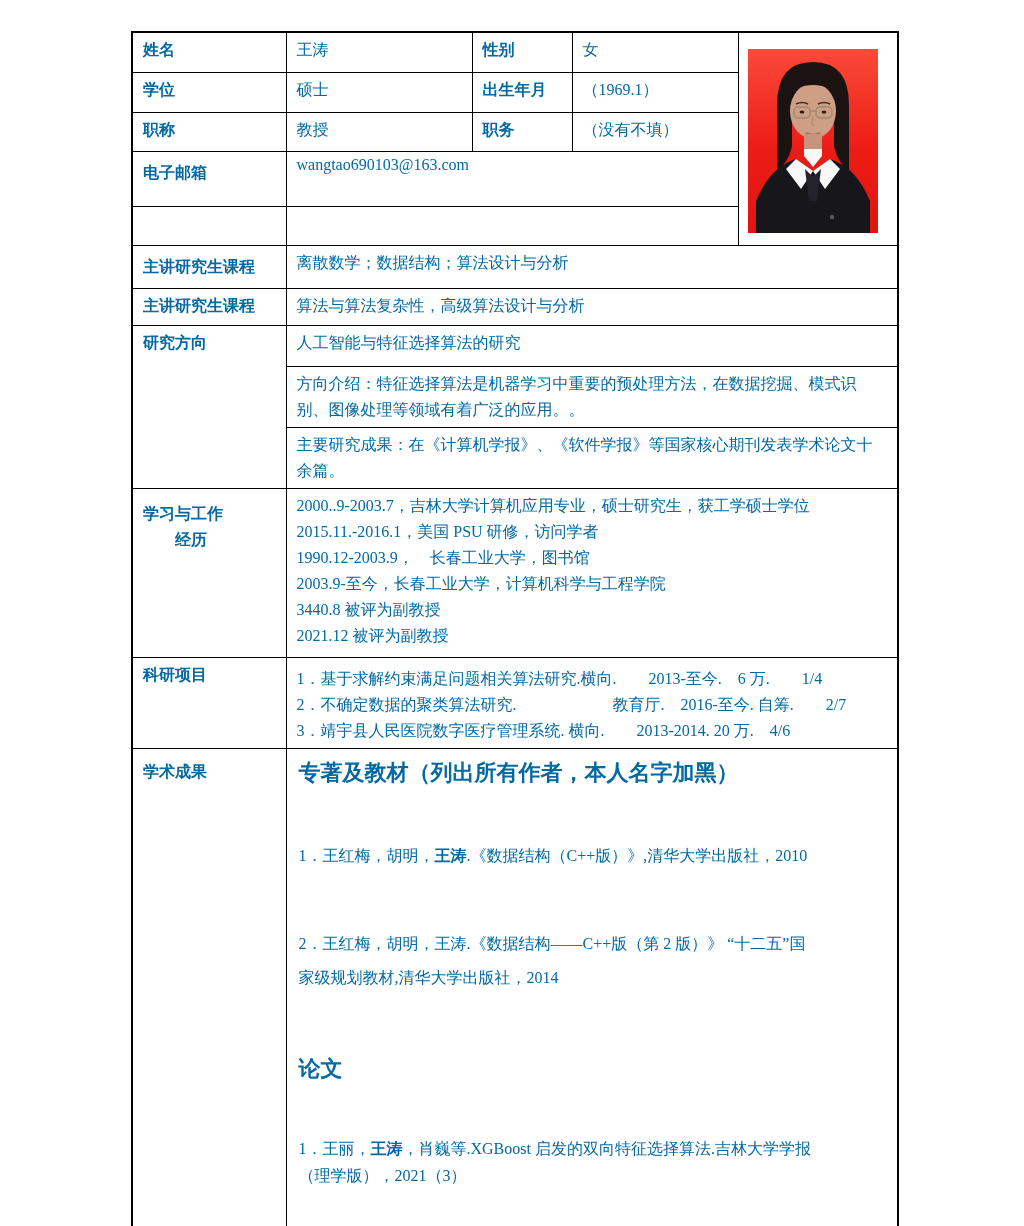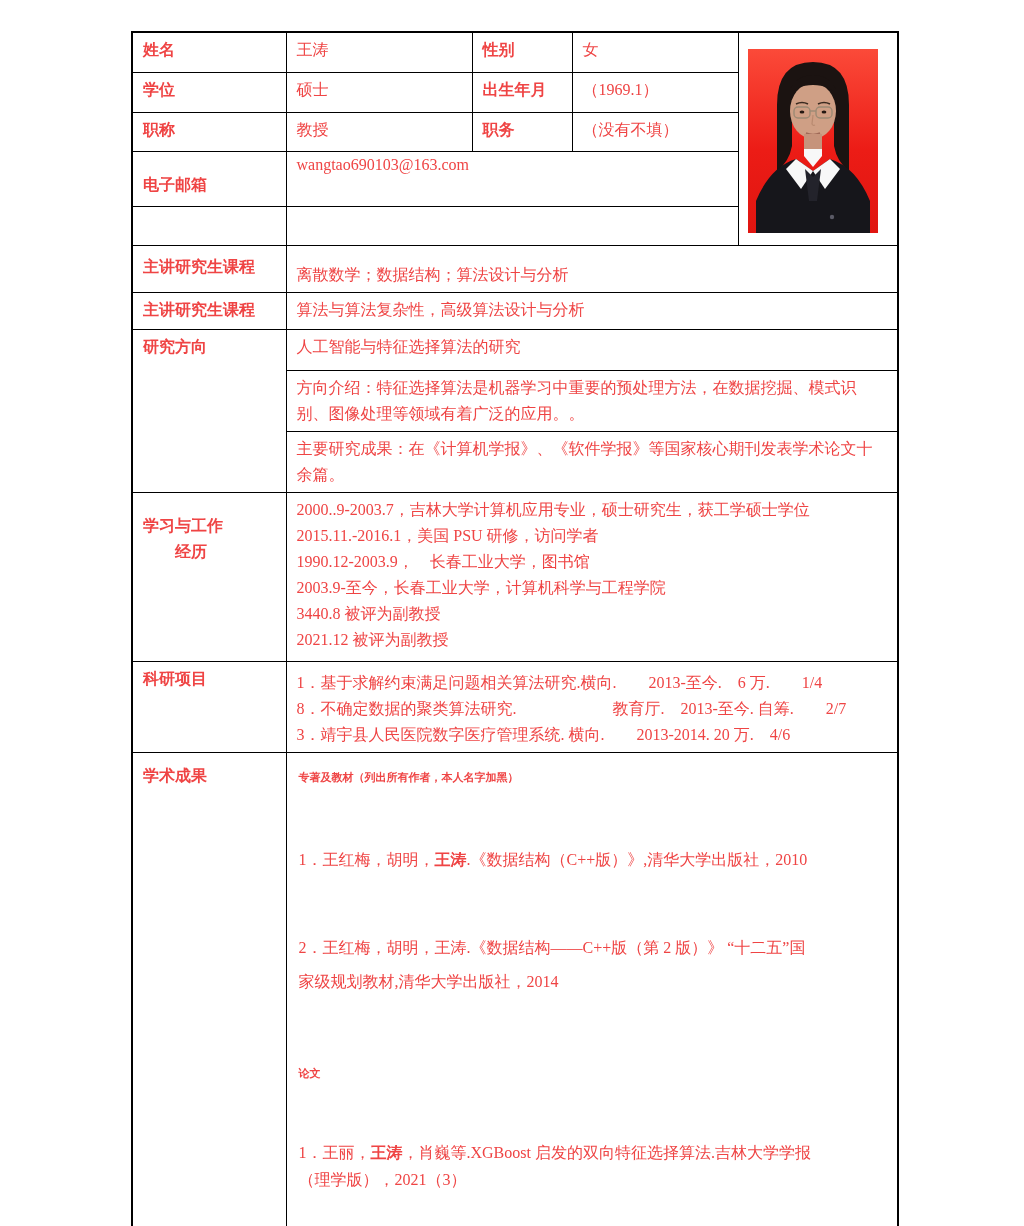--- a/index.html
+++ b/index.html
@@ -1,18 +1,18 @@
 <!DOCTYPE html>
 <html><head>
 <meta charset="utf-8">
 <style>
   html,body{margin:0;padding:0;background:#ffffff;}
   .sheet{
     position:relative;width:1024px;height:1226px;background:#ffffff;
-    font-family:"Liberation Serif","DejaVu Serif",serif;color:#ef4444;
+    font-family:"Liberation Serif","DejaVu Serif",serif;color:#0369a1;
     overflow:hidden;
   }
   table.cv{
     position:absolute;left:131px;top:31px;width:766px;
     border-collapse:collapse;table-layout:fixed;
     border:2px solid #000;
   }
   table.cv td{
     border:1.5px solid #000;
     padding:4px 10px;
@@ -26,21 +26,21 @@
     font-weight:bold;
     font-size:16.5px;
   }
   td.mid{vertical-align:middle;}
   .lbl2{padding-left:32px;}
   .papers,.books{white-space:pre-wrap;}
   .books .item{line-height:34px;margin-bottom:2px;}
   .papers .item{line-height:27px;}
   .sec-head{
     font-family:"Liberation Sans","DejaVu Sans",sans-serif;
-    font-weight:bold;font-size:11px;line-height:28px;
+    font-weight:bold;font-size:22px;line-height:28px;
   }
   .sec-head.papers-head{margin-top:6px;}
   .photo-wrap{padding:16px 0 0 9px;}
   .photo{width:130px;height:184px;display:block;}
 </style>
 </head>
 <body>
 
 <div class="sheet">
   <table class="cv">
@@ -108,68 +108,68 @@
       <td class="lbl mid">出生年月</td>
       <td class="mid">（1969.1）</td>
     </tr>
     <tr style="height:39px">
       <td class="lbl mid">职称</td>
       <td class="mid">教授</td>
       <td class="lbl mid">职务</td>
       <td class="mid">（没有不填）</td>
     </tr>
     <tr style="height:55px">
-      <td class="lbl" style="padding-top:20px">电子邮箱</td>
+      <td class="lbl" style="padding-top:8px">电子邮箱</td>
       <td colspan="3" style="padding-top:0">wangtao690103@163.com</td>
     </tr>
     <tr style="height:39px">
       <td class="lbl"></td>
       <td colspan="3"></td>
     </tr>
 
     <tr style="height:43px">
       <td class="lbl" style="padding-top:8px">主讲研究生课程</td>
-      <td colspan="4" style="padding-top:16px">离散数学；数据结构；算法设计与分析</td>
+      <td colspan="4" style="padding-top:4px">离散数学；数据结构；算法设计与分析</td>
     </tr>
     <tr style="height:37px">
       <td class="lbl">主讲研究生课程</td>
       <td colspan="4">算法与算法复杂性，高级算法设计与分析</td>
     </tr>
 
     <tr style="height:41px">
       <td class="lbl" rowspan="3">研究方向</td>
       <td colspan="4">人工智能与特征选择算法的研究</td>
     </tr>
     <tr style="height:58px">
       <td colspan="4">方向介绍：特征选择算法是机器学习中重要的预处理方法，在数据挖掘、模式识别、图像处理等领域有着广泛的应用。。</td>
     </tr>
     <tr style="height:50px">
       <td colspan="4">主要研究成果：在《计算机学报》、《软件学报》等国家核心期刊发表学术论文十余篇。</td>
     </tr>
 
     <tr style="height:169px">
-      <td class="lbl" style="padding-top:20px">
+      <td class="lbl" style="padding-top:12px">
         <div>学习与工作</div>
         <div class="lbl2">经历</div>
       </td>
       <td colspan="4" style="padding-top:4px">
         <div>2000..9-2003.7，吉林大学计算机应用专业，硕士研究生，获工学硕士学位</div>
         <div>2015.11.-2016.1，美国 PSU 研修，访问学者</div>
         <div>1990.12-2003.9，　长春工业大学，图书馆</div>
         <div>2003.9-至今，长春工业大学，计算机科学与工程学院</div>
         <div>3440.8 被评为副教授</div>
         <div>2021.12 被评为副教授</div>
       </td>
     </tr>
 
     <tr style="height:86px">
       <td class="lbl" style="padding-top:4px">科研项目</td>
       <td colspan="4" style="padding-top:8px">
         <div>1．基于求解约束满足问题相关算法研究.横向.　　2013-至今.　6 万.　　1/4</div>
-        <div>8．不确定数据的聚类算法研究.　　　　　　教育厅.　2013-至今. 自筹.　　2/7</div>
+        <div>2．不确定数据的聚类算法研究.　　　　　　教育厅.　2016-至今. 自筹.　　2/7</div>
         <div>3．靖宇县人民医院数字医疗管理系统. 横向.　　2013-2014. 20 万.　4/6</div>
       </td>
     </tr>
 
     <tr style="height:460px">
       <td class="lbl" style="padding-top:10px">学术成果</td>
       <td colspan="4" style="padding:10px 18px 6px 12px">
         <div class="sec-head">专著及教材（列出所有作者，本人名字加黑）</div>
         <div class="books">
           <div class="item"><span>1．王红梅，胡明，</span><span style="font-weight: bold;">王涛</span><span>.《数据结构（C++版）》,清华大学出版社，2010</span></div>

